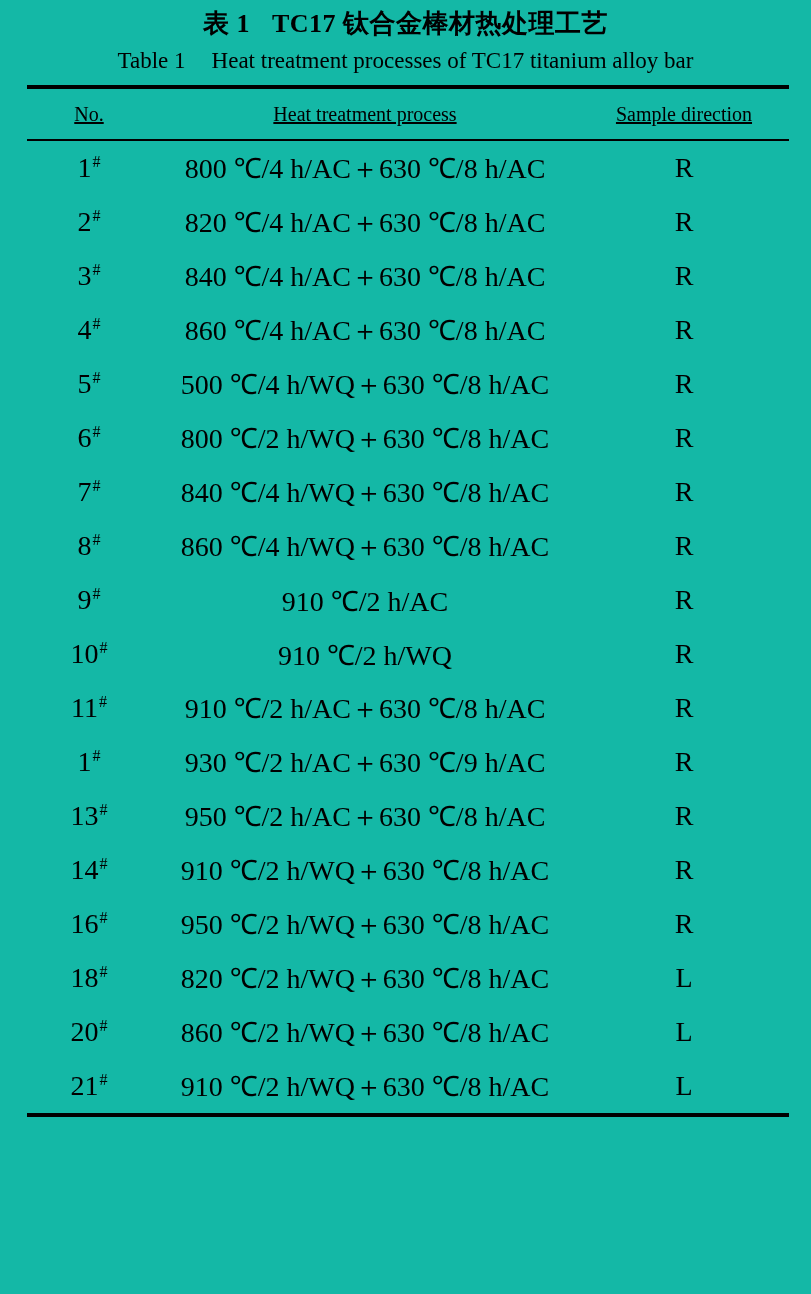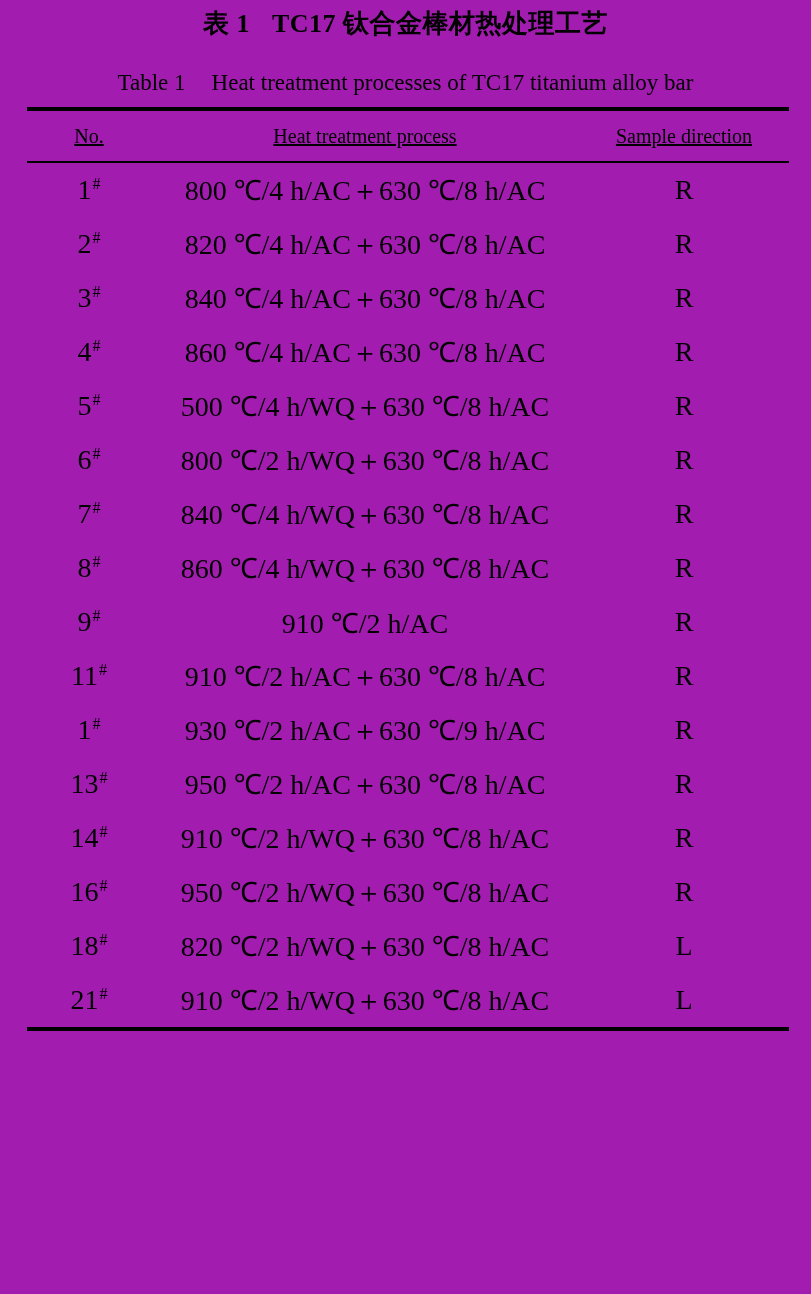--- a/index.html
+++ b/index.html
@@ -5,35 +5,35 @@
   html, body {
     margin: 0;
     padding: 0;
     background: #ffffff;
     width: 811px;
     color: #000000;
   }
   .page {
     width: 811px;
     height: 1294px;
-    background: #a21caf;
+    background: #14b8a6;
     overflow: hidden;
   }
   .caption-cn {
     margin-top: 8px;
     text-align: center;
     font-family: "Liberation Serif", "Liberation Sans", sans-serif;
     font-weight: bold;
     font-size: 26px;
     line-height: 32px;
     letter-spacing: 0.5px;
   }
   .caption-cn .caption-label { margin-right: 22px; }
   .caption-en {
-    margin-top: 28px;
+    margin-top: 6px;
     text-align: center;
     font-family: "Liberation Serif", serif;
     font-size: 23px;
     line-height: 30px;
   }
   .caption-en .caption-label { margin-right: 26px; }
   table.data-table {
     border-collapse: collapse;
     table-layout: fixed;
     width: 762px;
@@ -144,20 +144,25 @@
       <td>860 ℃/4 h/WQ＋630 ℃/8 h/AC</td>
       <td>R</td>
     </tr>
 
     <tr>
       <td><span>9</span><sup class="hash">#</sup></td>
       <td>910 ℃/2 h/AC</td>
       <td>R</td>
     </tr>
 
+    <tr>
+      <td><span>10</span><sup class="hash">#</sup></td>
+      <td>910 ℃/2 h/WQ</td>
+      <td>R</td>
+    </tr>
 
     <tr>
       <td><span>11</span><sup class="hash">#</sup></td>
       <td>910 ℃/2 h/AC＋630 ℃/8 h/AC</td>
       <td>R</td>
     </tr>
 
     <tr>
       <td><span>1</span><sup class="hash">#</sup></td>
       <td>930 ℃/2 h/AC＋630 ℃/9 h/AC</td>
@@ -184,20 +189,25 @@
     </tr>
 
 
     <tr>
       <td><span>18</span><sup class="hash">#</sup></td>
       <td>820 ℃/2 h/WQ＋630 ℃/8 h/AC</td>
       <td>L</td>
     </tr>
 
 
+    <tr>
+      <td><span>20</span><sup class="hash">#</sup></td>
+      <td>860 ℃/2 h/WQ＋630 ℃/8 h/AC</td>
+      <td>L</td>
+    </tr>
 
     <tr>
       <td><span>21</span><sup class="hash">#</sup></td>
       <td>910 ℃/2 h/WQ＋630 ℃/8 h/AC</td>
       <td>L</td>
     </tr>
   </tbody>
   </table>
 
 </div>

